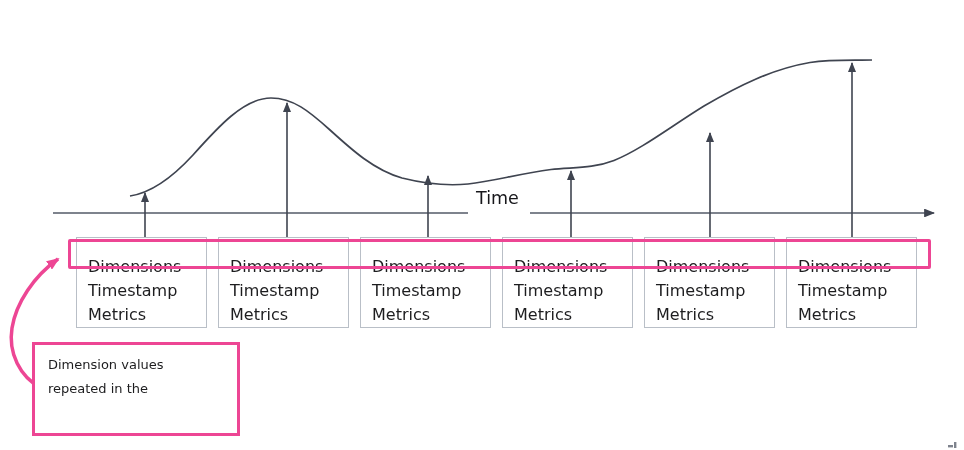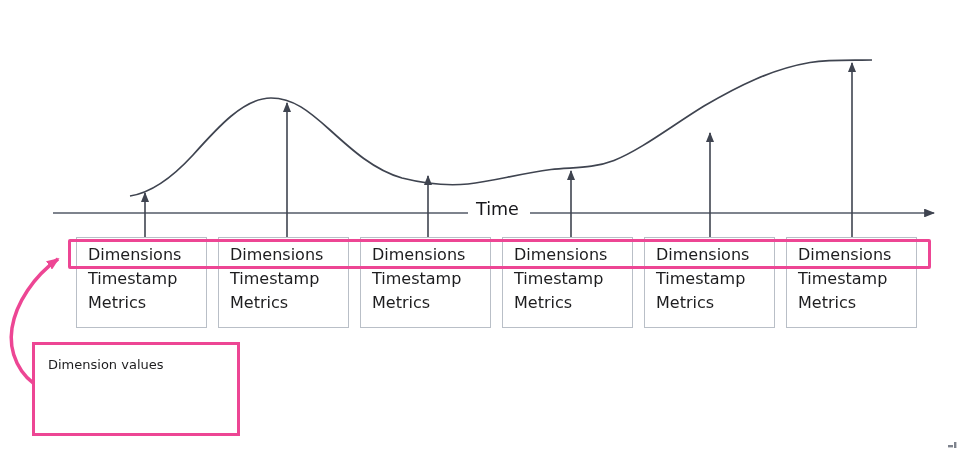--- a/index.html
+++ b/index.html
@@ -7,26 +7,26 @@
     position:relative;width:964px;height:450px;background:#ffffff;
     font-family:"DejaVu Sans","Liberation Sans",sans-serif;overflow:hidden;
   }
   svg.layer{position:absolute;left:0;top:0;z-index:1;}
   .curve{fill:none;stroke:var(--line_dark);stroke-width:1.7px;}
   .axis{fill:none;stroke:var(--axis_gray);stroke-width:2px;}
   .varrow{stroke:var(--line_dark);stroke-width:1.6px;}
   .pink-arrow{fill:none;stroke:var(--accent_pink);stroke-width:3.5px;}
   .artifact{fill:var(--axis_gray);}
   .time-label{
-    position:absolute;left:476px;top:199px;font-size:17.5px;color:#17171b;z-index:2;
+    position:absolute;left:476px;top:188px;font-size:17.5px;color:#17171b;z-index:2;
   }
   .series-box{
     position:absolute;top:237px;width:131px;height:91px;box-sizing:border-box;
     background:#ffffff;border:1px solid var(--box_border);
-    padding:5px 0 0 11px;font-size:16px;line-height:24px;color:var(--text_dark);
+    padding:17px 0 0 11px;font-size:16px;line-height:24px;color:var(--text_dark);
     z-index:2;white-space:nowrap;
   }
   .pink-frame{
     position:absolute;left:68px;top:239px;width:863px;height:30px;box-sizing:border-box;
     border:3.5px solid var(--accent_pink);border-radius:2px;z-index:3;pointer-events:none;
   }
   .callout{
     position:absolute;left:32px;top:342px;width:208px;height:94px;box-sizing:border-box;
     background:#ffffff;border:3.5px solid var(--accent_pink);
     padding:8px 0 0 13px;font-size:13px;line-height:24px;color:var(--text_dark);
@@ -116,15 +116,16 @@
       <div>Dimensions</div>
       <div>Timestamp</div>
       <div>Metrics</div>
     </div>
   </div>
 
   <div class="pink-frame"></div>
 
   <div class="callout">
     <div>Dimension values</div>
+    <div>repeated in the</div>
   </div>
 
 </div>
 
 </body></html>

